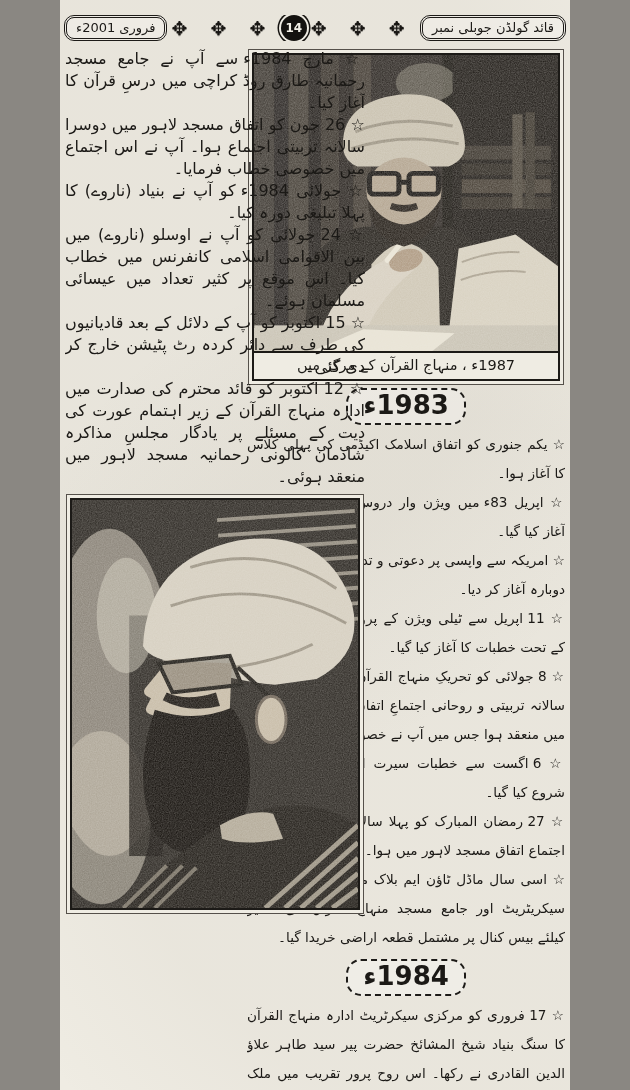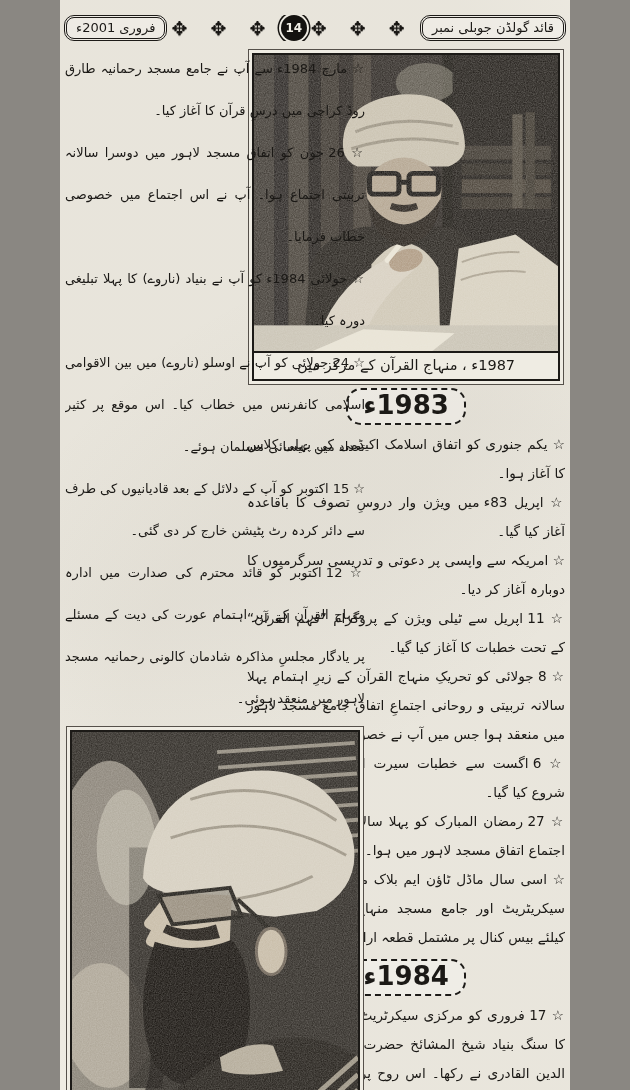--- a/index.html
+++ b/index.html
@@ -19,21 +19,21 @@
   .orn-band{flex:1;display:flex;align-items:center;justify-content:space-between;overflow:hidden;}
   .orn{flex:1;text-align:center;font-size:19px;letter-spacing:2px;word-spacing:13px;white-space:nowrap;overflow:hidden;color:#181613;text-shadow:0 1px 0 rgba(0,0,0,.35);}
   .page-circle{flex:0 0 auto;width:26px;height:26px;border-radius:50%;background:#14120f;color:#f4f1e8;
     display:flex;align-items:center;justify-content:center;font-size:12px;font-weight:bold;
     box-shadow:0 0 0 2px #efece3,0 0 0 3.5px #14120f;margin:0 4px;text-align:right;}
   
   .col{position:absolute;top:48px;}
   .right-col{right:5px;width:318px;height:1042px;overflow:hidden;}
   .left-col{left:5px;width:300px;height:1042px;overflow:hidden;}
   .urdu{direction:rtl;unicode-bidi:embed;text-align:justify;text-align-last:right;margin:0;}
-  .left-col .urdu{font-size:13px;line-height:42px;}
+  .left-col .urdu{font-size:16px;line-height:22px;}
   .right-col .urdu{font-size:13.6px;line-height:29px;}
   
   .photo-frame{border:2px solid #1c1a17;box-shadow:0 0 0 3px #efece3,0 0 0 4px #55504a;background:#dcd7ca;margin:5px;}
   .photo-frame svg{display:block;}
   .caption-box{border-top:2px solid #1c1a17;padding:4px 10px 6px;text-align:center;font-size:14.5px;direction:rtl;background:#efece3;}
   
   .badge-wrap{text-align:center;margin:7px 0 5px;}
   .year-badge{display:inline-block;border:2px dashed #1d1b18;border-radius:15px;padding:0 15px 3px;
     font-size:26px;font-weight:bold;direction:rtl;letter-spacing:1px;background:rgba(255,255,255,0.3);}
 </style>

